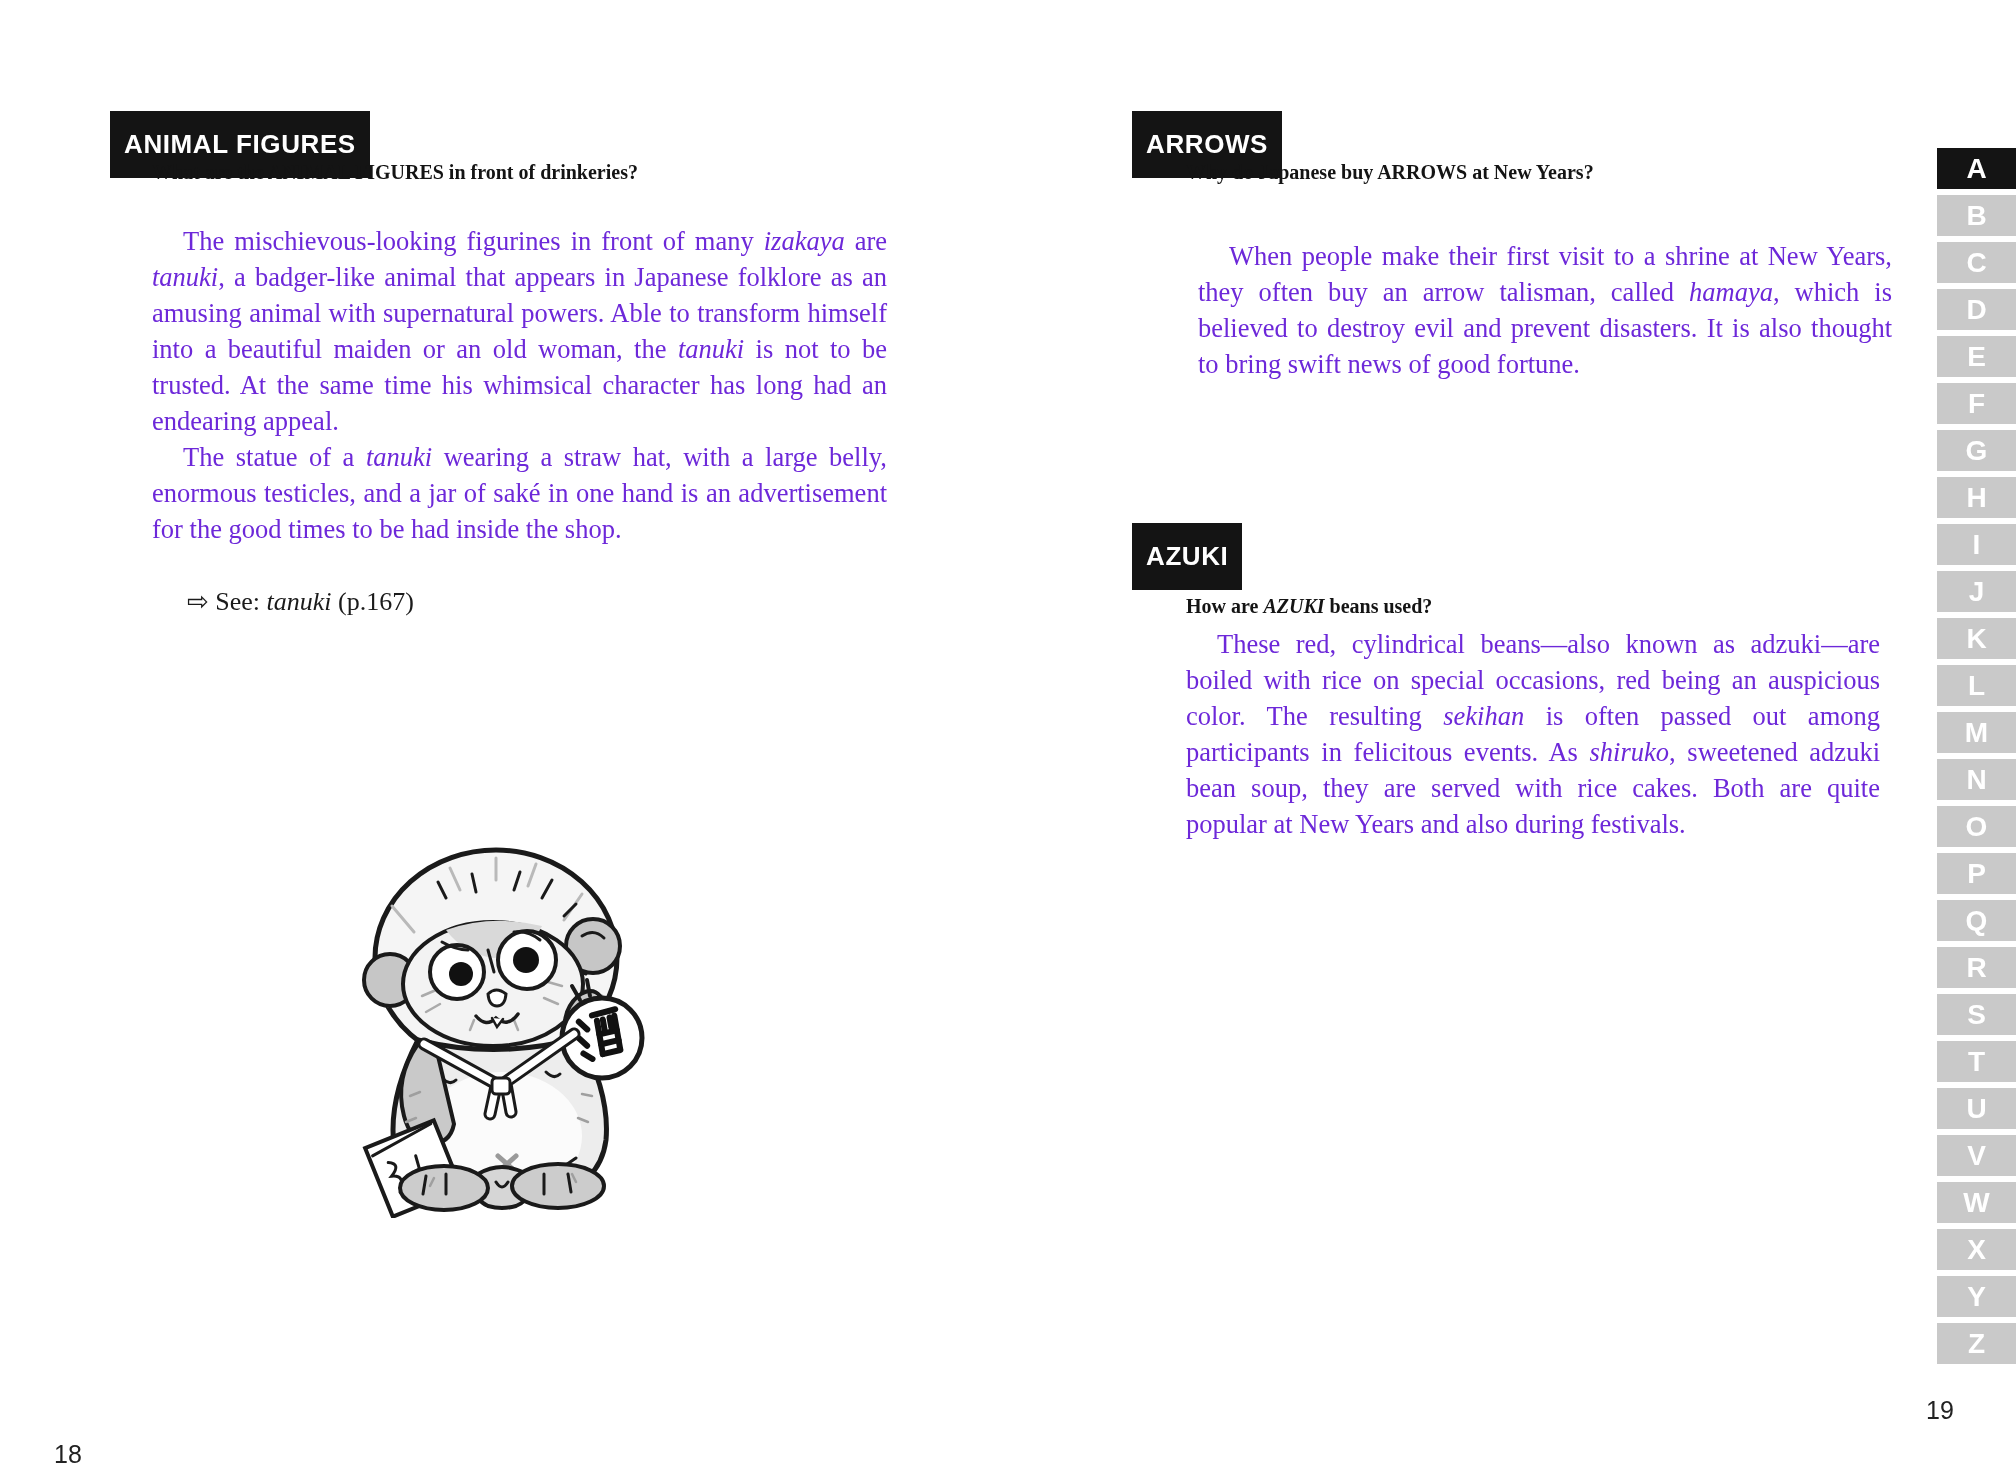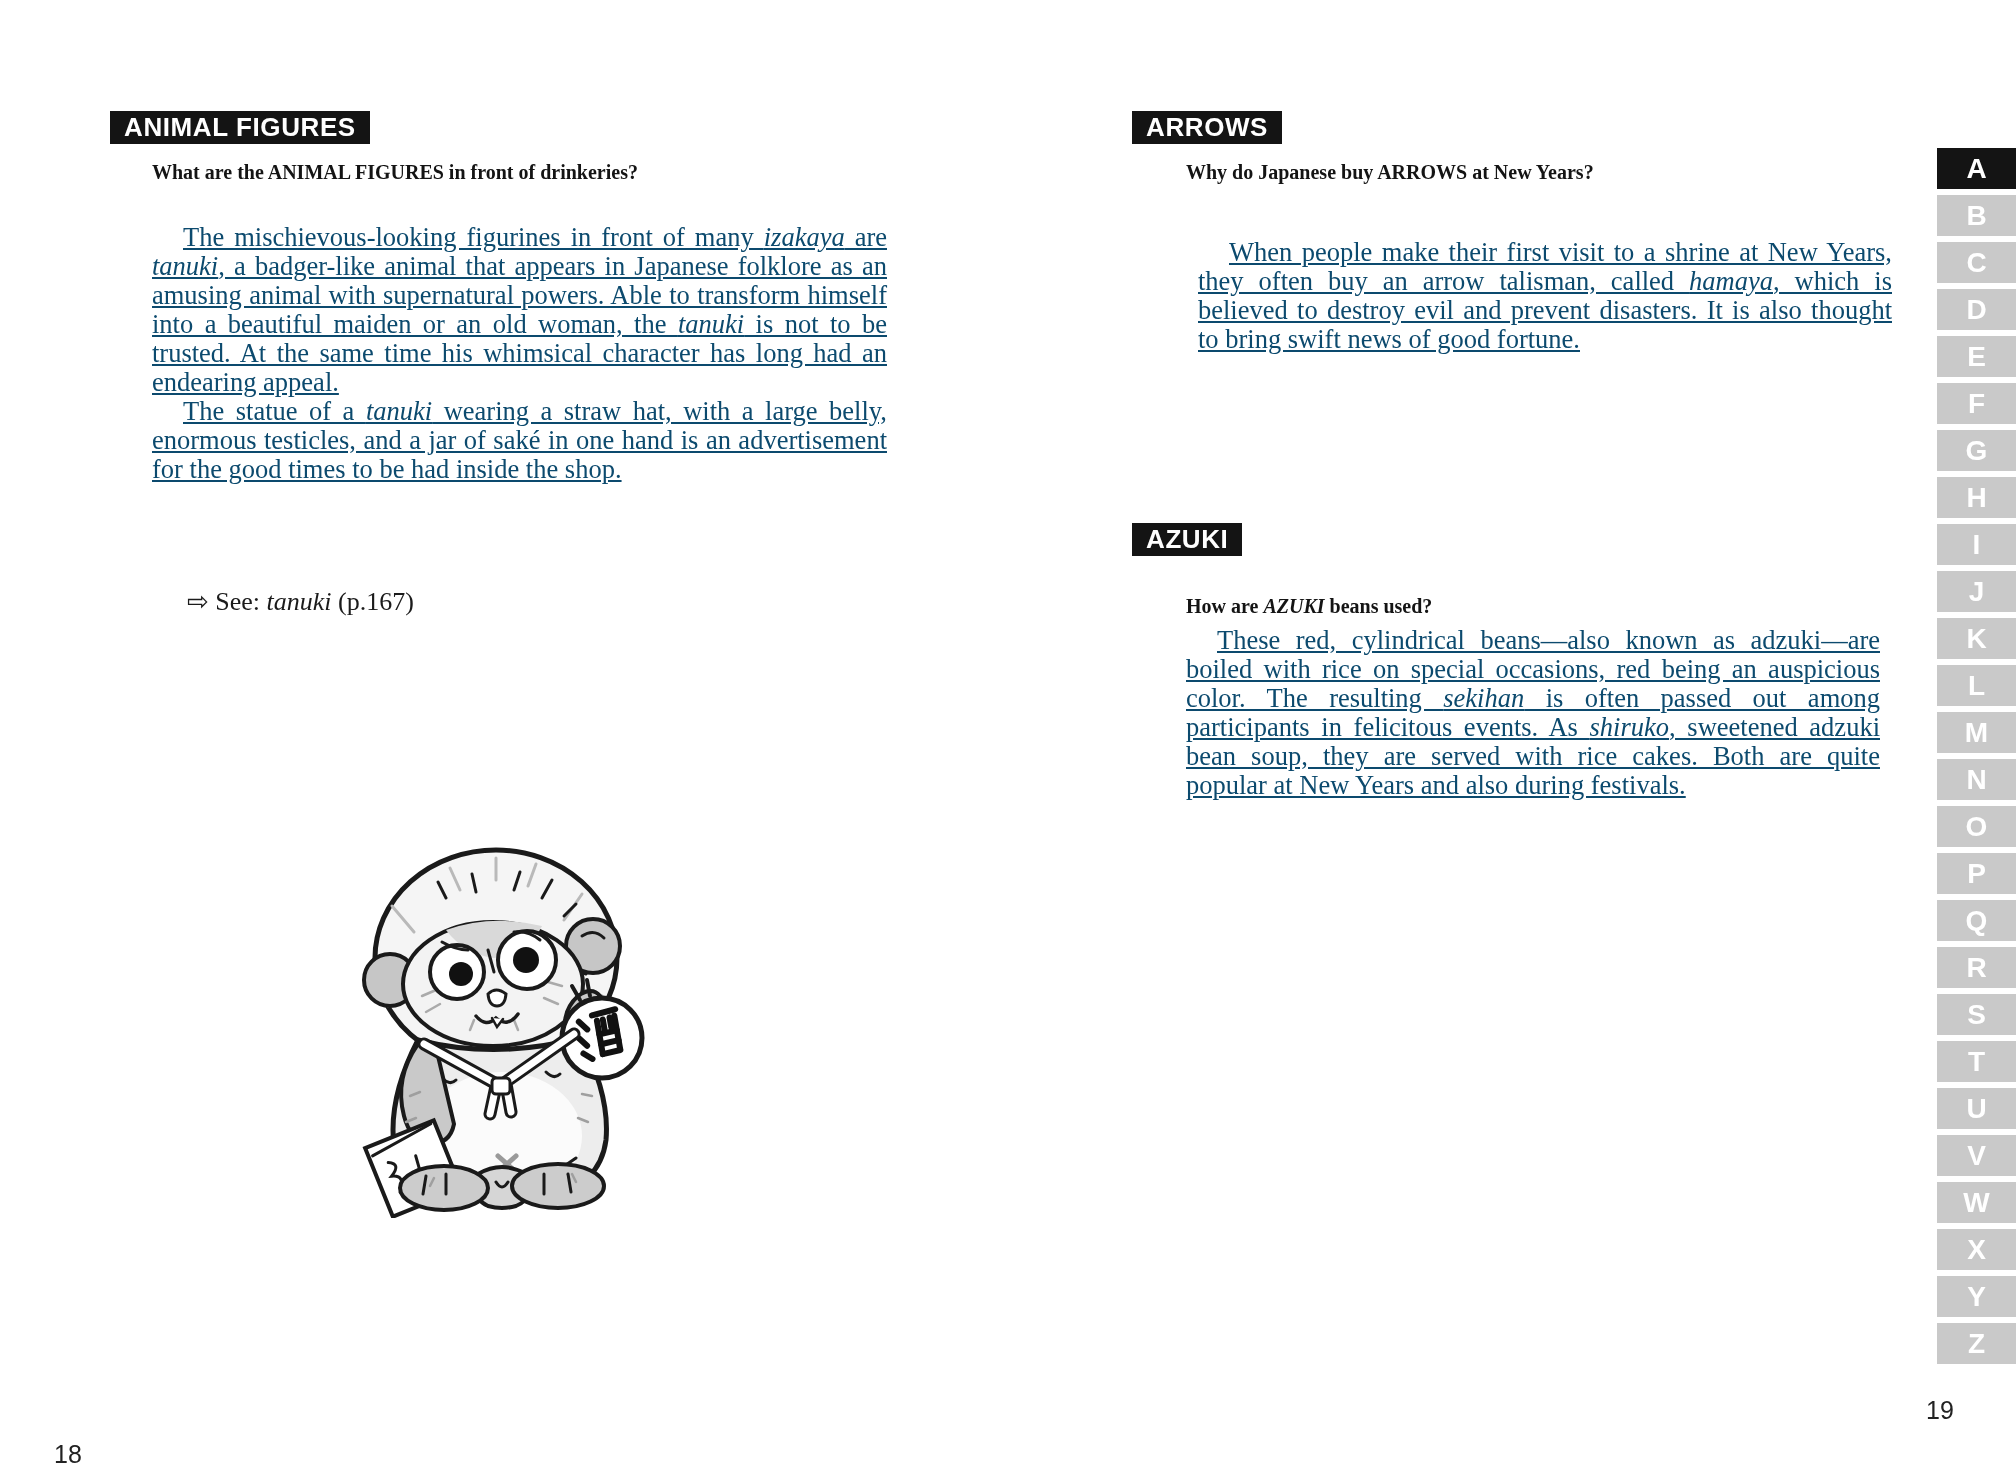--- a/index.html
+++ b/index.html
@@ -4,30 +4,30 @@
 <style>
   html,body { margin:0; padding:0; background:#ffffff; }
   * { box-sizing:border-box; }
   .spread {
     position:relative; width:2016px; height:1480px; background:#ffffff;
     font-family:"Liberation Serif", serif; color:#1b1b1b; overflow:hidden;
   }
   .page-label {
     position:absolute; background:#141414; color:#ffffff;
     font-family:"Liberation Sans", sans-serif; font-weight:700;
-    font-size:26px; line-height:33px; padding:0 14px; letter-spacing:0.6px;
+    font-size:26px; line-height:33px; padding:17px 14px; letter-spacing:0.6px;
     white-space:nowrap;
   }
   .question {
     position:absolute; font-weight:700; font-size:20px; line-height:35px;
     color:#141414;
   }
   .bodycol {
-    position:absolute; font-size:26.5px; line-height:29px;
-    text-align:justify; color:#0c4a6e;text-decoration:underline;
+    position:absolute; font-size:26.5px; line-height:36px;
+    text-align:justify; color:#6d28d9;
   }
   .bodycol p { margin:0; text-indent:31px; }
   .seeref { position:absolute; font-size:26px; color:#1b1b1b;
     font-family:"Liberation Serif","DejaVu Sans",serif; }
   .pagenum {
     position:absolute; font-family:"Liberation Sans", sans-serif;
     font-size:25px; color:#222222;
   }
   .alpha { position:absolute; left:1937px; top:148px; width:79px; }
   .alpha .tab {

